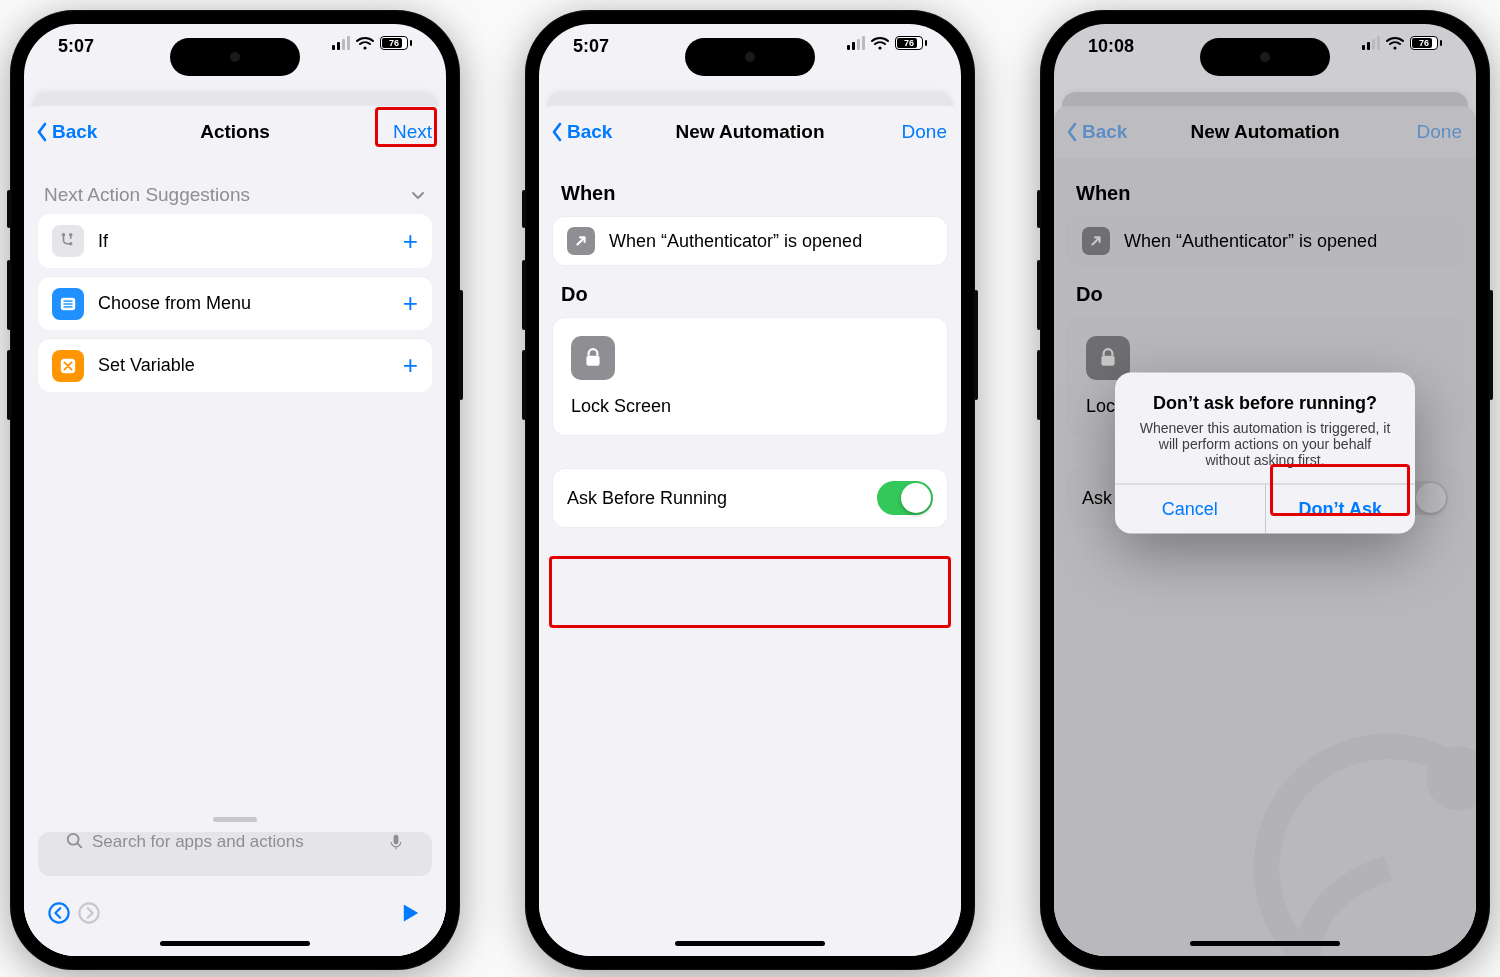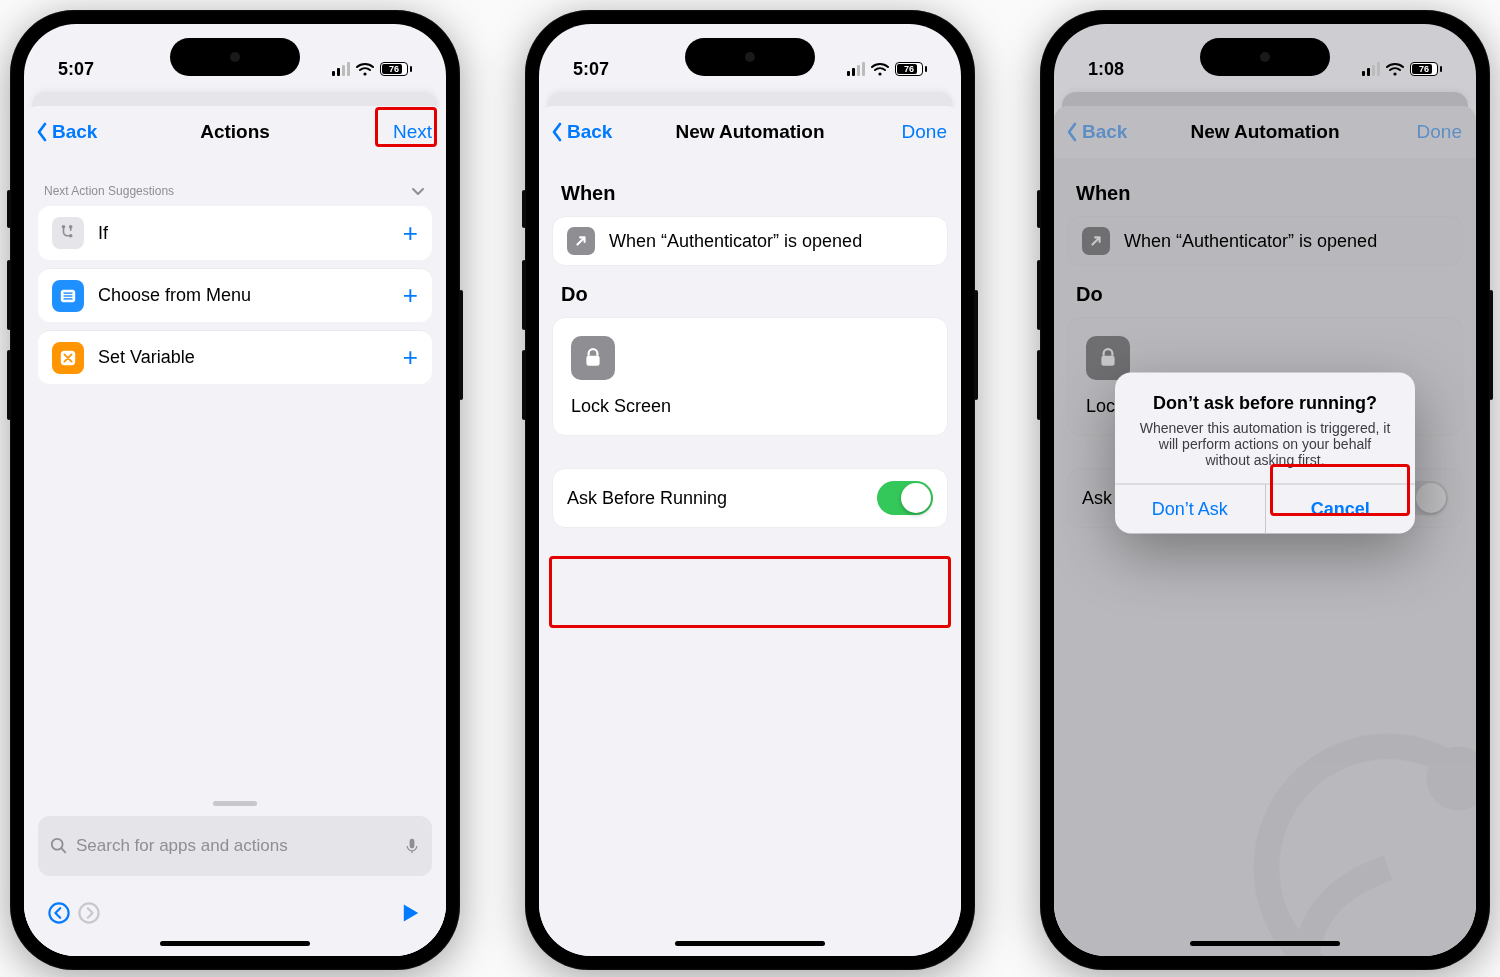--- a/index.html
+++ b/index.html
@@ -45,22 +45,22 @@
   
   .island{
     position:absolute;top:14px;left:50%;transform:translateX(-50%);
     width:130px;height:38px;background:#000;border-radius:22px;z-index:40;
     display:flex;align-items:center;justify-content:center;gap:20px;
   }
   .island::before{content:"";width:10px;height:10px;background:#1a1a1a;border-radius:50%;}
   .home-indicator{position:absolute;bottom:10px;left:50%;transform:translateX(-50%);width:150px;height:5px;background:#000;border-radius:4px;z-index:40;}
   
   .statusbar{
-    position:absolute;top:18px;left:0;right:0;height:60px;
-    display:flex;align-items:center;justify-content:space-between;
+    position:absolute;top:12px;left:0;right:0;height:60px;
+    display:flex;align-items:flex-start;justify-content:space-between;
     padding:0 34px 6px;z-index:30;font-weight:600;font-size:18px;
   }
   .status-icons{display:flex;align-items:center;gap:6px;}
   .bars{display:flex;align-items:flex-end;gap:2px;height:14px;}
   .bars span{width:3px;background:#000;border-radius:1px;}
   .bars span:nth-child(1){height:5px;}
   .bars span:nth-child(2){height:8px;}
   .bars span:nth-child(3){height:11px;background:#bbb;}
   .bars span:nth-child(4){height:14px;background:#bbb;}
   .wifi{width:18px;height:14px;}
@@ -80,21 +80,21 @@
   }
   
   .navbar{height:52px;display:flex;align-items:center;justify-content:center;position:relative;padding:0 14px;}
   .nav-title{font-size:19px;font-weight:600;}
   .nav-left,.nav-right{position:absolute;top:0;bottom:0;display:flex;align-items:center;font-size:19px;color:var(--ios-blue);}
   .nav-left{left:12px;font-weight:bold;}
   .nav-right{right:14px;}
   .chev-left{width:12px;height:20px;margin-right:4px;}
   .content{flex:1;padding:6px 14px;overflow:hidden;position:relative;}
   .section-label{font-size:20px;font-weight:700;margin:18px 8px 12px;}
-  .section-label.small{font-size:12px;font-weight:400;color:var(--ios-label);margin:20px 6px 8px;display:flex;align-items:center;justify-content:space-between;}
+  .section-label.small{font-size:19px;font-weight:400;color:var(--ios-label);margin:20px 6px 8px;display:flex;align-items:center;justify-content:space-between;}
   .card{background:#fff;border-radius:var(--card-radius);box-shadow:0 0 0 .5px rgba(0,0,0,.05);}
   .row{display:flex;align-items:center;min-height:54px;padding:8px 14px;gap:14px;font-size:18px;}
   .row + .row{border-top:.5px solid rgba(0,0,0,.08);}
   .icon-badge{width:32px;height:32px;border-radius:8px;display:flex;align-items:center;justify-content:center;flex:0 0 auto;}
   .icon-badge.grey{background:#8e8e93;}
   .icon-badge.ltgrey{background:#e5e5ea;}
   .icon-badge.blue{background:#1e90ff;}
   .icon-badge.orange{background:#ff9500;}
   .icon-badge svg{width:18px;height:18px;}
   .plus{font-size:26px;color:var(--ios-blue);font-weight:300;}
@@ -109,21 +109,21 @@
   .suggestions .srow{background:#fff;border-radius:var(--card-radius);}
   
   .toggle{width:56px;height:34px;border-radius:20px;background:var(--ios-green);position:relative;flex:0 0 auto;}
   .toggle .knob{position:absolute;right:2px;top:2px;width:30px;height:30px;border-radius:50%;background:#fff;box-shadow:0 2px 4px rgba(0,0,0,.25);}
   
   .lock-card{padding:18px;}
   .lock-tile{width:44px;height:44px;border-radius:10px;background:#8e8e93;display:flex;align-items:center;justify-content:center;margin-bottom:16px;}
   
   .bottom-dock{position:absolute;left:0;right:0;bottom:0;padding:10px 14px 28px;background:var(--ios-grey-bg);}
   .grab{width:44px;height:5px;background:#c7c7cc;border-radius:3px;margin:4px auto 10px;}
-  .search-field{background:#e4e4e9;border-radius:12px;height:60px;display:flex;align-items:center;padding:0 12px;color:var(--ios-label);gap:8px;font-size:17px;}
+  .search-field{background:#e4e4e9;border-radius:12px;height:44px;display:flex;padding:0 28px;color:var(--ios-label);gap:8px;font-size:17px;}
   .search-field .mic{margin-left:auto;}
   .toolbar{display:flex;align-items:center;justify-content:space-between;margin-top:22px;padding:0 6px;}
   .tb-btn{width:30px;height:30px;display:flex;align-items:center;justify-content:center;}
   
   .hl{position:absolute;border:3px solid #e40000;border-radius:4px;pointer-events:none;}
   
   .dim{position:absolute;inset:0;background:rgba(0,0,0,.15);}
   .alert{
     position:absolute;left:50%;top:46%;transform:translate(-50%,-50%);
     width:300px;background:#f2f2f7;border-radius:16px;overflow:hidden;
@@ -405,21 +405,21 @@
 </div>
 
 <div class="phone">
   <div class="side-btn side-l1"></div>
     <div class="side-btn side-l2"></div>
     <div class="side-btn side-l3"></div>
     <div class="side-btn side-r"></div>
   <div class="screen">
     <div class="island"></div>
     <div class="statusbar">
-      <span>1:08</span>
+      <span>10:08</span>
       <div class="status-icons">
         <div class="bars">
             <span></span>
             <span></span>
             <span></span>
             <span></span>
           </div>
         <svg class="wifi" viewBox="0 0 18 14">
             <use href="#wifi-g"></use>
           </svg>
@@ -484,21 +484,21 @@
         <circle cx="60" cy="60" r="38" fill="none" stroke="#888" stroke-width="8"></circle>
         <circle cx="82" cy="32" r="10" fill="#888"></circle>
         <path d="M60 60 Q30 70 35 100" fill="none" stroke="#888" stroke-width="8"></path>
       </svg>
     <div class="alert">
       <div class="a-body">
         <div class="a-title">Don’t ask before running?</div>
         <div class="a-msg">Whenever this automation is triggered, it will perform actions on your behalf without asking first.</div>
       </div>
       <div class="a-btns">
+        <div class="a-btn">Cancel</div>
         <div class="a-btn">Don’t Ask</div>
-        <div class="a-btn">Cancel</div>
       </div>
     </div>
     <div class="hl" style="bottom:440px;right:66px;width:140px;height:52px;z-index:60"></div>
 
     <div class="home-indicator"></div>
   </div>
 </div>
 
 </body></html>

